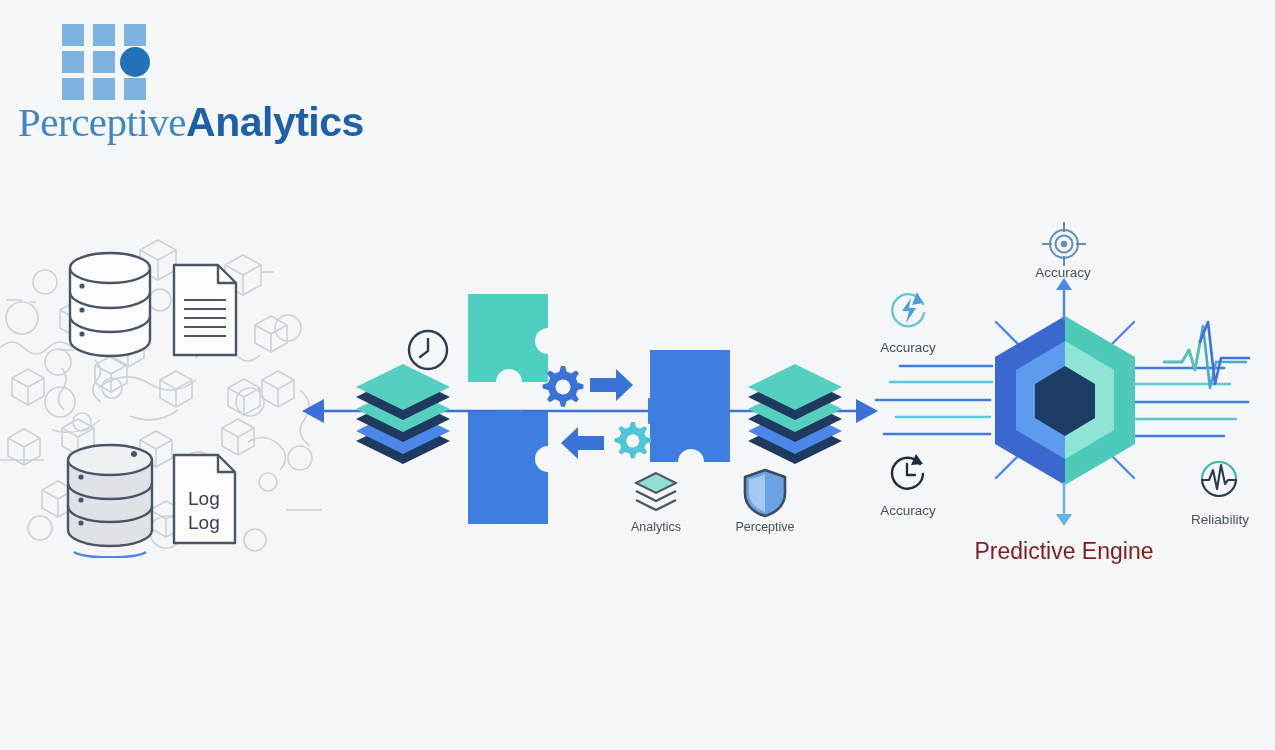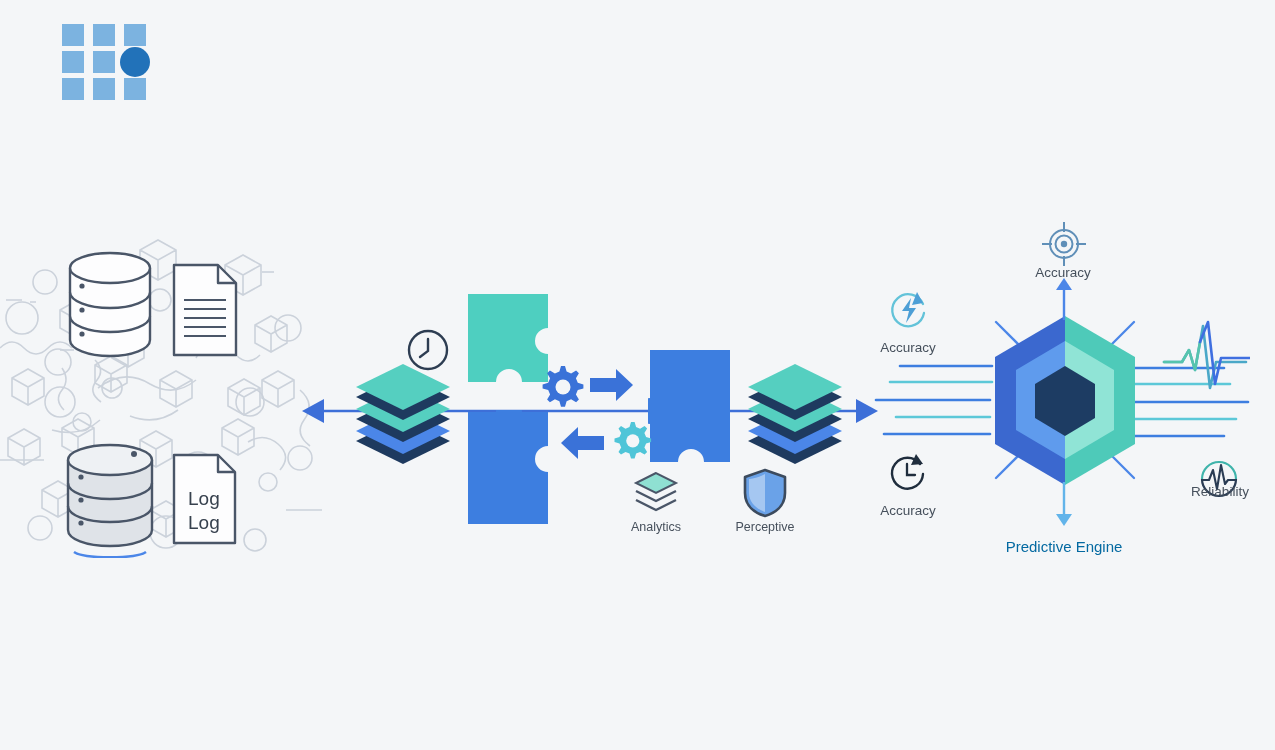--- a/index.html
+++ b/index.html
@@ -26,38 +26,41 @@
 
   
   .abs { position:absolute; }
 
   
   .lbl {
     position:absolute; color:#46505c;
     font-size:13.5px; white-space:nowrap; transform:translateX(-50%);
   }
   .lbl-sm { font-size:12.5px; }
-  .lbl-big { font-size:15px; color:#0369a1; font-weight:400; }
+  .lbl-big { font-size:23px; color:#7f1d1d; font-weight:400; }
 </style>
 </head>
 <body>
 
 <div class="stage">
 
   <div class="logo">
     <div class="logo-grid">
       <div class="sq" style="left:0;top:0"></div>
       <div class="sq" style="left:31px;top:0"></div>
       <div class="sq" style="left:62px;top:0"></div>
       <div class="sq" style="left:0;top:27px"></div>
       <div class="sq" style="left:31px;top:27px"></div>
       <div class="c" style="left:58px;top:23px"></div>
       <div class="sq" style="left:0;top:54px"></div>
       <div class="sq" style="left:31px;top:54px"></div>
       <div class="sq" style="left:62px;top:54px"></div>
+    </div>
+    <div class="logo-text">
+      <span class="t1">Perceptive</span><span class="t2">Analytics</span>
     </div>
   </div>
 
   <svg class="doodles" viewBox="0 0 330 360">
     <g fill="none" stroke="#c5ccd6" stroke-width="1.6">
 
       <g id="cubes">
         <path d="M140 40 l18 -10 18 10 v20 l-18 10 -18 -10 z M140 40 l18 10 18 -10 M158 50 v20"></path>
         <path d="M225 55 l18 -10 18 10 v20 l-18 10 -18 -10 z M225 55 l18 10 18 -10 M243 65 v20"></path>
         <path d="M60 100 l16 -9 16 9 v18 l-16 9 -16 -9 z M60 100 l16 9 16 -9 M76 109 v18"></path>
@@ -326,21 +329,21 @@
     <path d="M30 2 l7 10 -12 1 z" fill="#1f2d3d"></path>
     <path d="M21 12 v11 h8" fill="none" stroke="#1f2d3d" stroke-width="2.3" stroke-linecap="round"></path>
   </svg>
   <div class="lbl" style="left:908px;top:503px">Accuracy</div>
 
   <svg class="abs" style="left:1196px;top:456px;width:46px;height:46px" viewBox="0 0 46 46">
     <path d="M6 23 A17 17 0 0 1 40 23" fill="none" stroke="#3fb4ab" stroke-width="2.2"></path>
     <path d="M40 23 A17 17 0 0 1 6 23" fill="none" stroke="#2a3c54" stroke-width="2.2"></path>
     <path d="M6 24 h7 l4 -10 4 19 4 -24 4 19 3 -4 h8" fill="none" stroke="#2a3c54" stroke-width="2.1" stroke-linejoin="round" stroke-linecap="round"></path>
   </svg>
-  <div class="lbl" style="left:1220px;top:484px">Reliability</div>
+  <div class="lbl" style="left:1220px;top:512px">Reliability</div>
 
   <svg class="abs" style="left:1160px;top:318px;width:90px;height:72px" viewBox="0 0 90 72">
     <path d="M4 44 h18 l7 -12 6 20 8 -44 7 62 6 -26 h30" fill="none" stroke="#4aa8c8" stroke-width="2.6" stroke-linejoin="round" stroke-linecap="round"></path>
     <path d="M4 44 h18 l7 -12 6 20 5 -28" fill="none" stroke="#56c4ad" stroke-width="2.6" stroke-linejoin="round" stroke-linecap="round"></path>
     <path d="M40 24 l8 -20 7 62 6 -26 h30" fill="none" stroke="#3f6fe0" stroke-width="2.6" stroke-linejoin="round" stroke-linecap="round"></path>
   </svg>
 
   <div class="lbl lbl-big" style="left:1064px;top:538px">Predictive Engine</div>
 
 </div>

